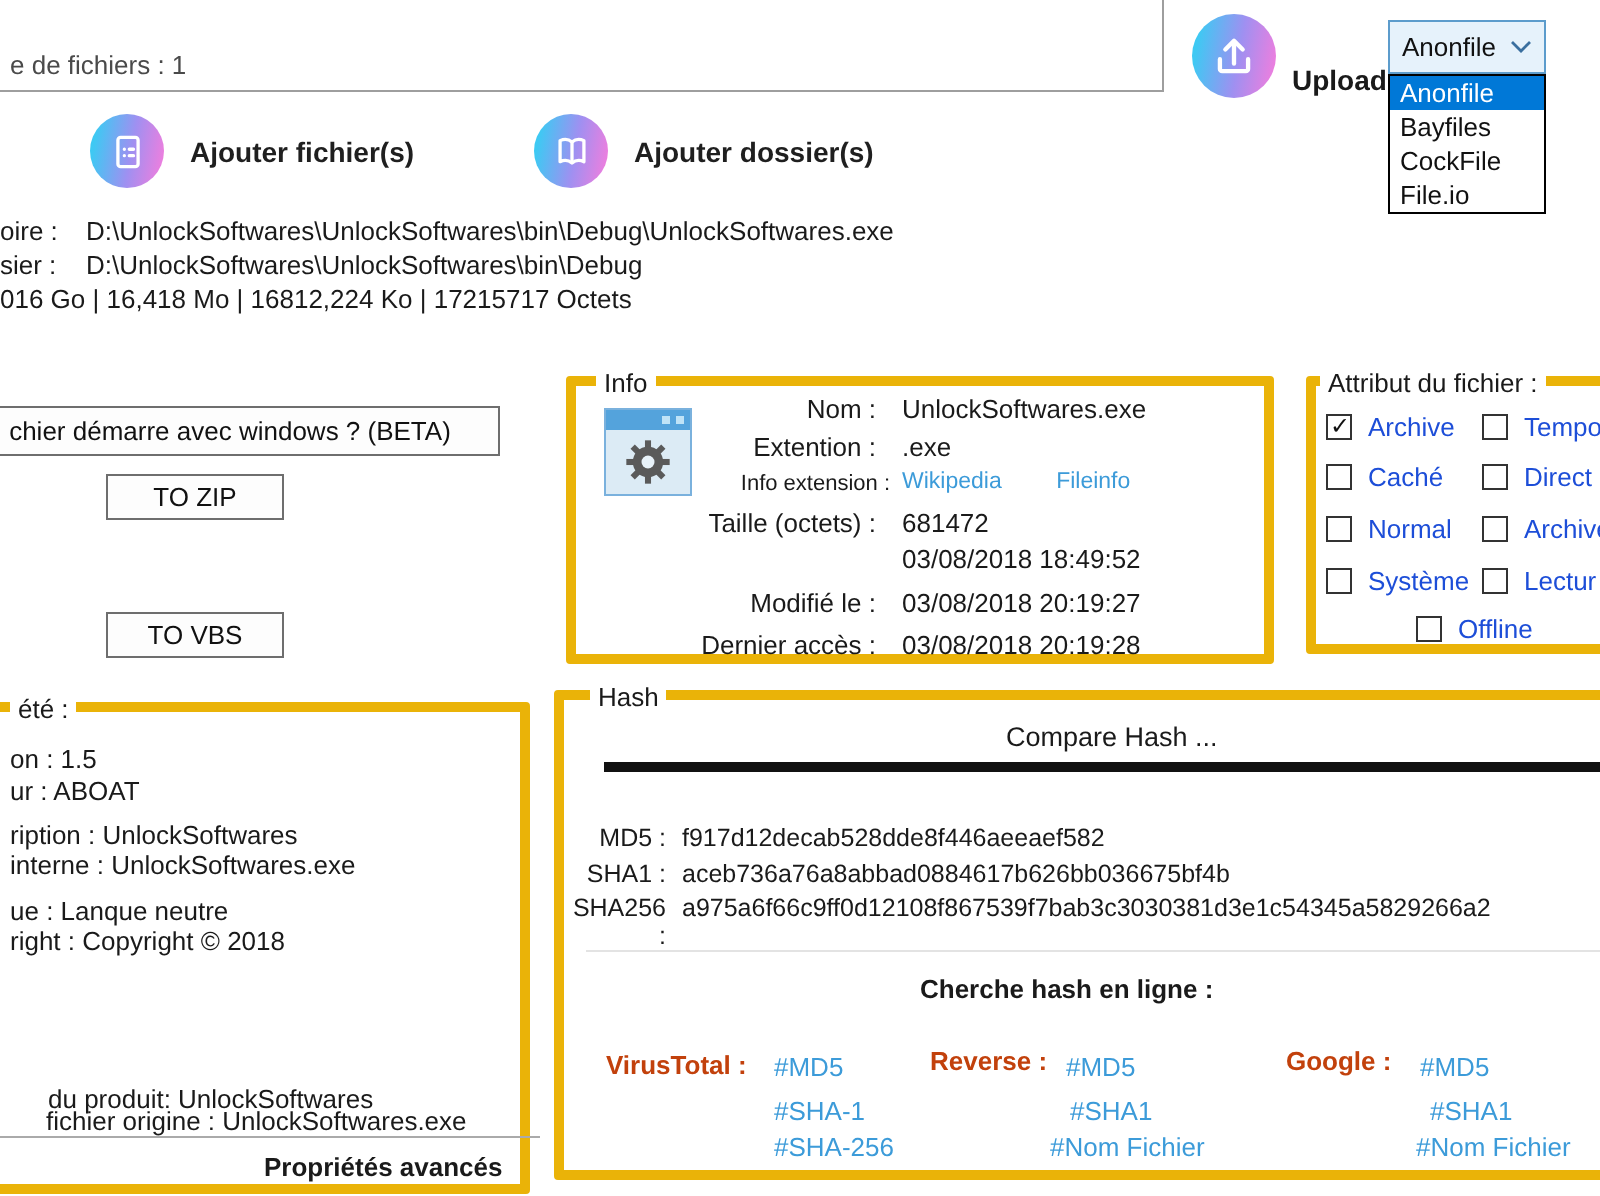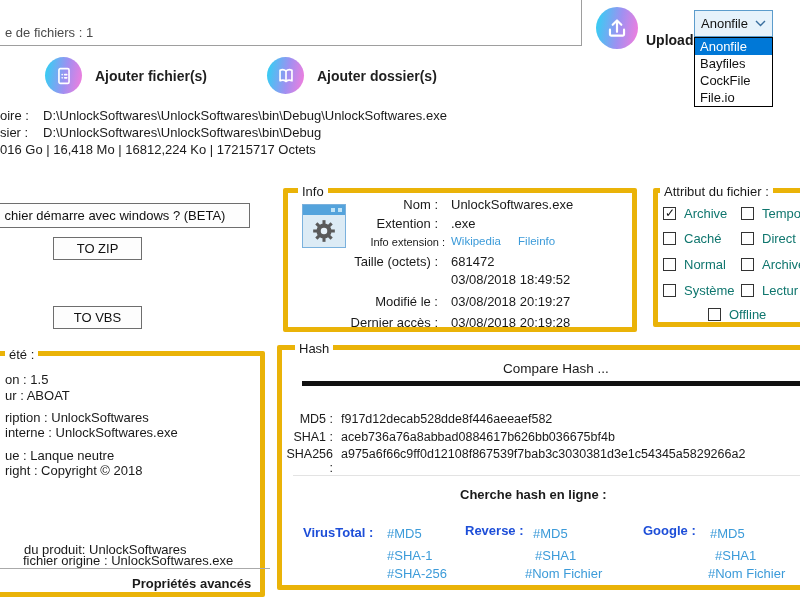--- a/index.html
+++ b/index.html
@@ -30,33 +30,33 @@
   
   .combo { position:absolute; left:694px; top:10px; width:79px; height:27px; background:#e6f2fb; border:1px solid #5c9ccc;
            display:flex; align-items:center; justify-content:space-between; padding:0 6px; font-size:13px; color:#111; }
   .dropdown { position:absolute; left:694px; top:37px; width:79px; background:#fff; border:1px solid #000; z-index:5; }
   .dd-item { height:17px; line-height:17px; padding-left:5px; font-size:13px; color:#111; }
   .dd-item.selected { background:#0078d7; color:#fff; }
 
   
   .cb { position:absolute; width:13px; height:13px; border:1px solid #333; background:#fff; }
   .cb.checked::before { content:"\2713"; position:absolute; left:1px; top:-2px; font-size:12px; color:#111; }
-  .cb-label { position:absolute; font-size:13px; color:#0f766e; white-space:nowrap; }
+  .cb-label { position:absolute; font-size:13px; color:#1d4ed8; white-space:nowrap; }
 
   
   .info-label { position:absolute; left:0; width:150px; text-align:right; color:#1a1a1a; }
   .info-value { position:absolute; left:163px; color:#1a1a1a; white-space:nowrap; }
 
   .link { color:#3c9bd9; text-decoration:none; cursor:pointer; white-space:nowrap; }
 
   
   .hash-label { position:absolute; left:0; width:51px; text-align:right; font-size:12.5px; }
   .hash-value { position:absolute; left:59px; font-size:12.5px; white-space:nowrap; }
 
-  .col-title { position:absolute; font-weight:600; font-size:13px; color:#1d4ed8; }
+  .col-title { position:absolute; font-weight:600; font-size:13px; color:#c2410c; }
 
   
   .appicon { position:absolute; left:14px; top:11px; width:44px; height:44px; border:1px solid #7ab1dd; background:#dcebf5; }
   .appicon .titlebar { position:absolute; left:0; top:0; right:0; height:10px; background:#54a3dc; }
   .appicon .dot { position:absolute; top:3px; width:4px; height:4px; background:#bfe3f7; }
   .appicon svg { position:absolute; left:8px; top:13px; }
 
   .sep { position:absolute; background:#e3e3e3; height:1px; }
   .thickline { position:absolute; height:5px; background:#111; }
 </style>
@@ -141,21 +141,21 @@
         <circle cx="12" cy="12" r="3" fill="#e8f2f9"></circle>
       </svg>
     </div>
     <div class="info-label" style="top:4px;">Nom :</div>
     <div class="info-value" style="top:4px;">UnlockSoftwares.exe</div>
     <div class="info-label" style="top:23px;">Extention :</div>
     <div class="info-value" style="top:23px;">.exe</div>
     <div class="info-label" style="top:43px; font-size:11px; width:157px;">Info extension :</div>
     <div class="info-value" style="top:42px; font-size:11.5px;">
       <span class="link">Wikipedia</span>
-      <span class="link" style="margin-left:14px;">Fileinfo</span>
+      <span class="link" style="margin-left:24px;">Fileinfo</span>
     </div>
     <div class="info-label" style="top:61px;">Taille (octets) :</div>
     <div class="info-value" style="top:61px;">681472</div>
     <div class="info-value" style="top:79px;">03/08/2018 18:49:52</div>
     <div class="info-label" style="top:101px;">Modifié le :</div>
     <div class="info-value" style="top:101px;">03/08/2018 20:19:27</div>
     <div class="info-label" style="top:122px;">Dernier accès :</div>
     <div class="info-value" style="top:122px;">03/08/2018 20:19:28</div>
   </div>
 

